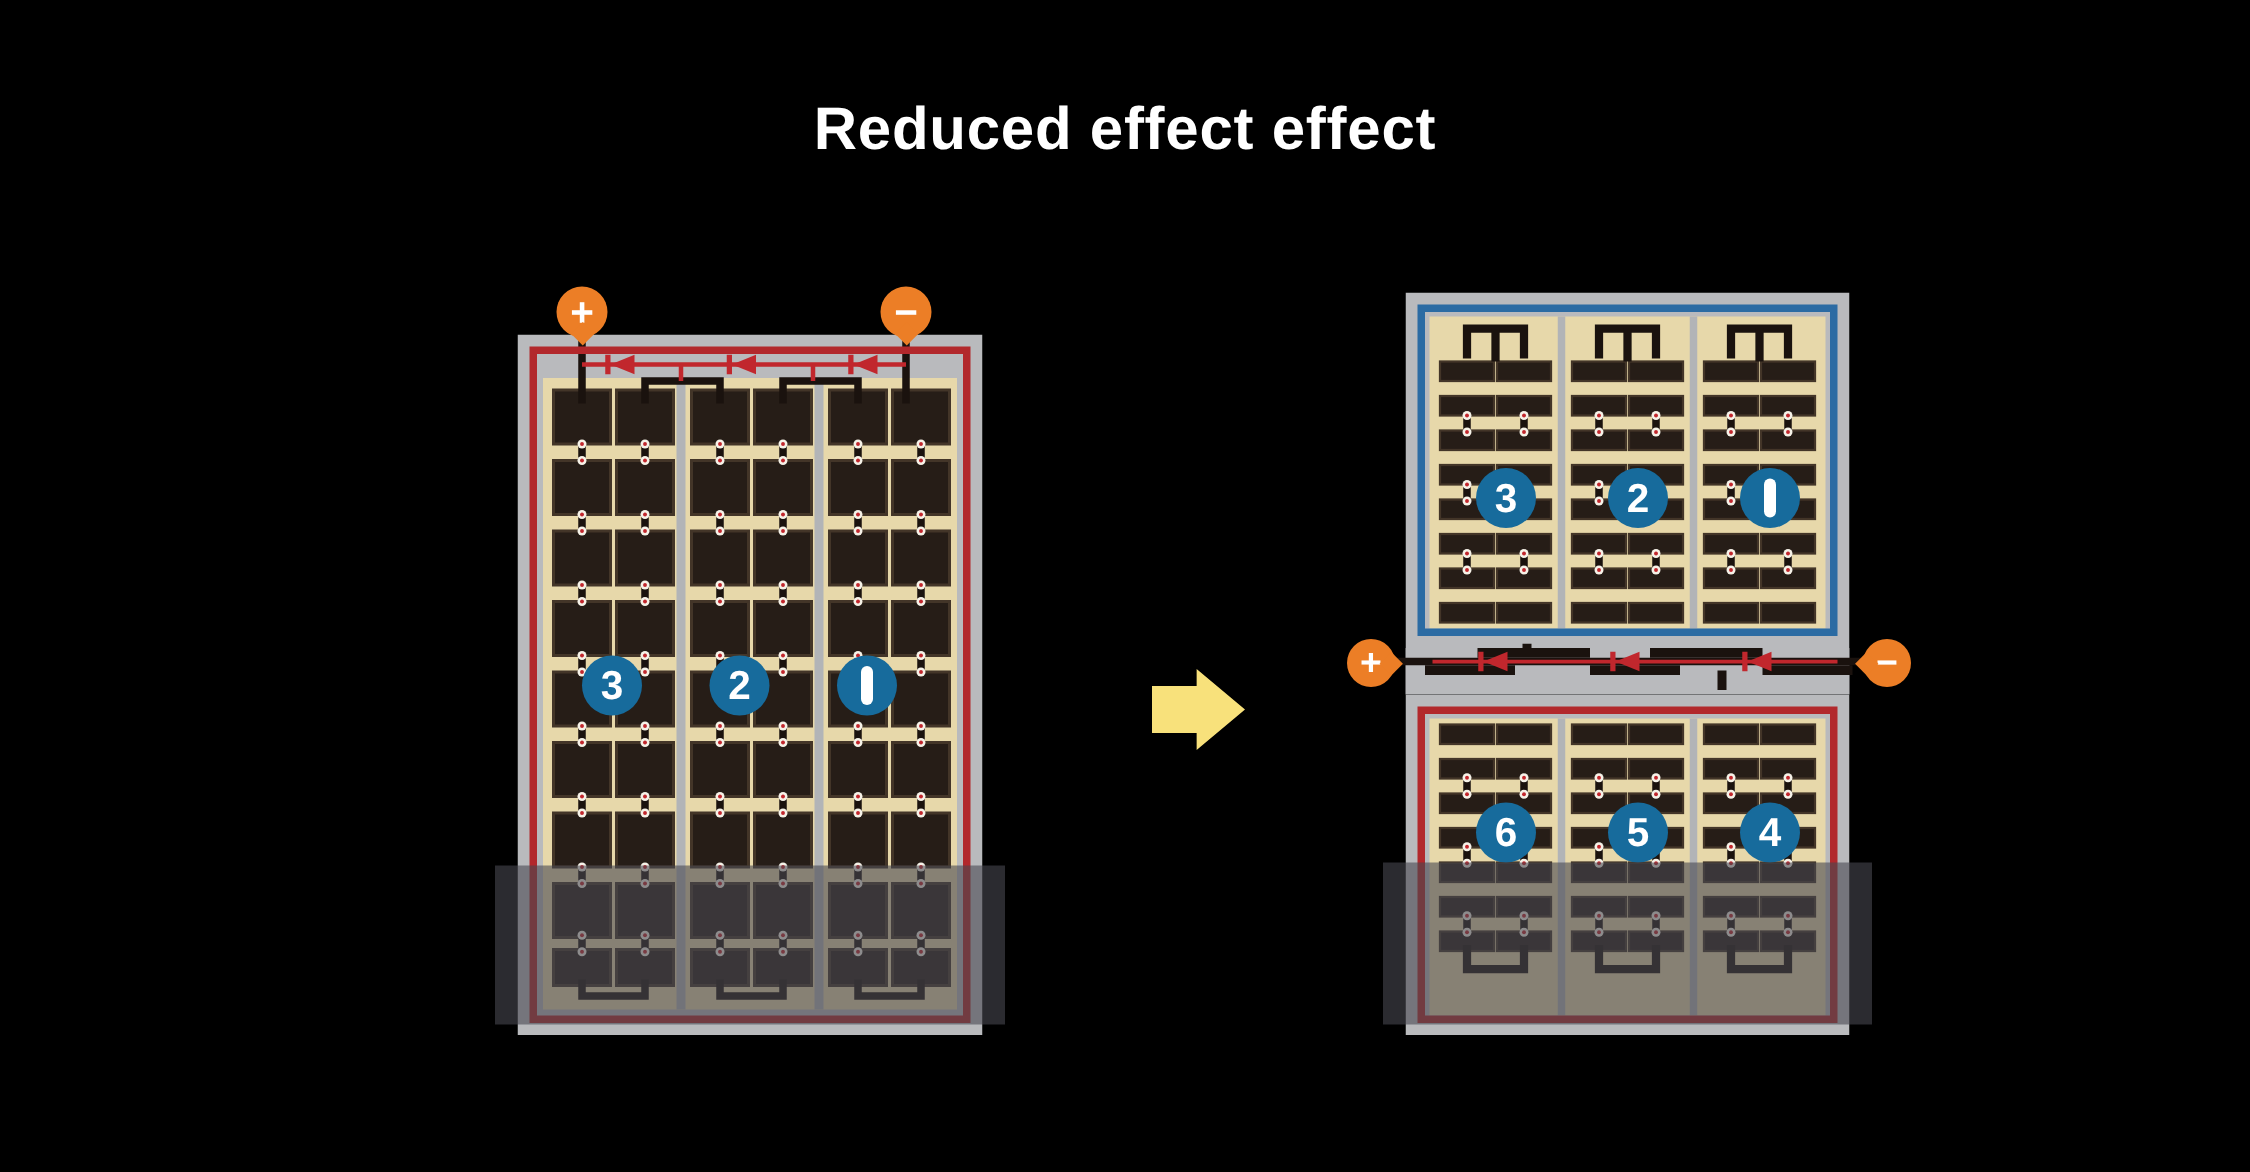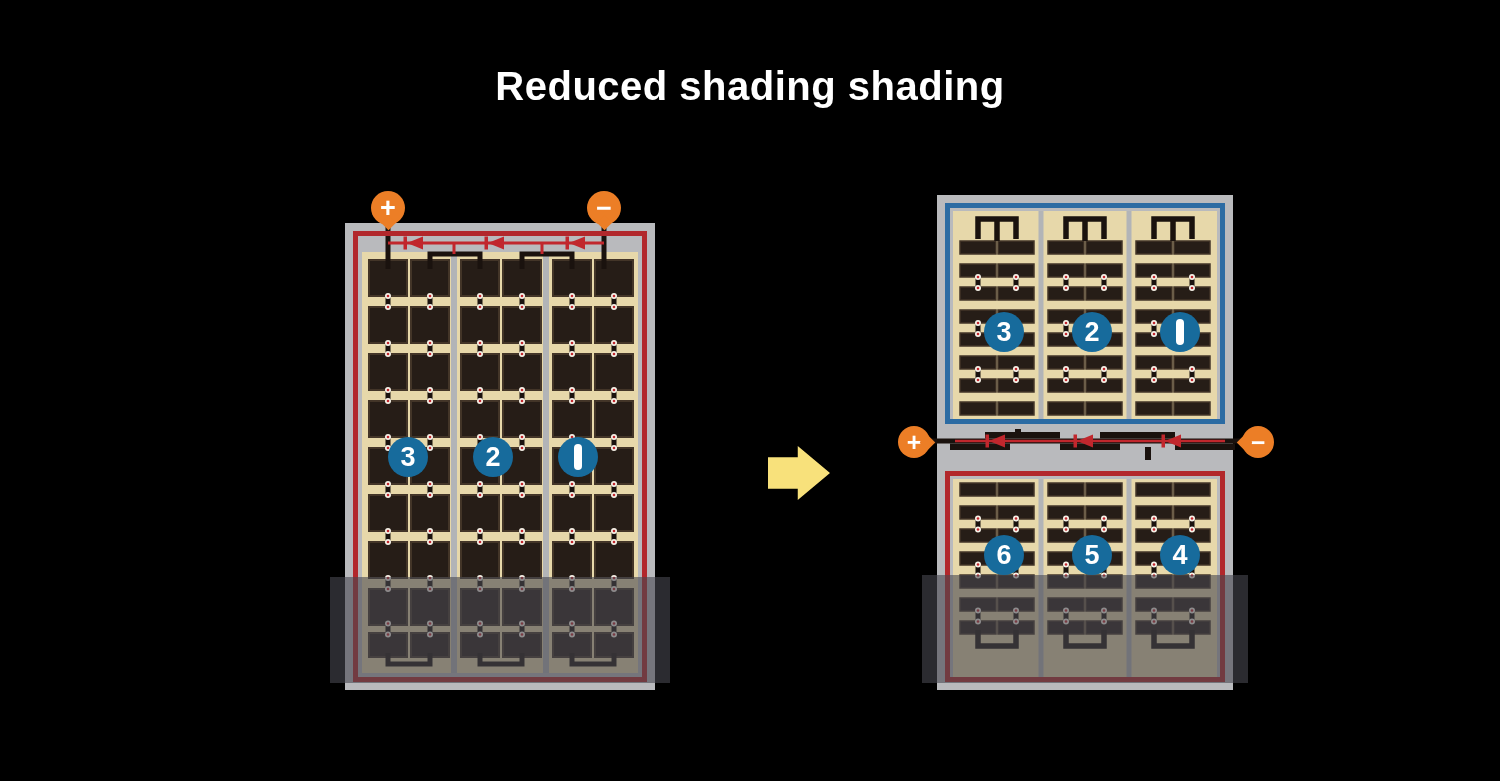--- a/index.html
+++ b/index.html
@@ -32,21 +32,21 @@
   #shade-before{left:330px;top:577px;width:340px;height:106px;}
   #shade-after{left:922px;top:575px;width:326px;height:108px;}
   .arrow{position:absolute;left:768px;top:446px;width:62px;height:54px;
          clip-path:polygon(0 21%,48% 21%,48% 0,100% 50%,48% 100%,48% 79%,0 79%);}
 </style>
 </head>
 <body>
 
 <div class="stage" style="background: rgb(0, 0, 0);">
 
-  <div class="title" style="color: rgb(255, 255, 255);">Reduced shading shading</div>
+  <div class="title" style="color: rgb(255, 255, 255);">Reduced effect effect</div>
 
   <svg id="svg-before" class="panel-svg" width="310" height="467" viewBox="0 0 310 467">
       <rect width="310" height="467" fill="#b9babd"></rect>
       <rect x="17" y="29" width="276" height="421" fill="#e7d8aa"></rect>
       <rect x="106" y="29" width="6" height="421" fill="#b2b4b7"></rect>
       <rect x="198" y="29" width="6" height="421" fill="#b2b4b7"></rect>
       <rect x="24" y="37" width="38" height="36" fill="#261d17" stroke="#433528" stroke-width="2"></rect>
       <rect x="24" y="84" width="38" height="36" fill="#261d17" stroke="#433528" stroke-width="2"></rect>
       <rect x="24" y="131" width="38" height="36" fill="#261d17" stroke="#433528" stroke-width="2"></rect>
       <rect x="24" y="178" width="38" height="36" fill="#261d17" stroke="#433528" stroke-width="2"></rect>

